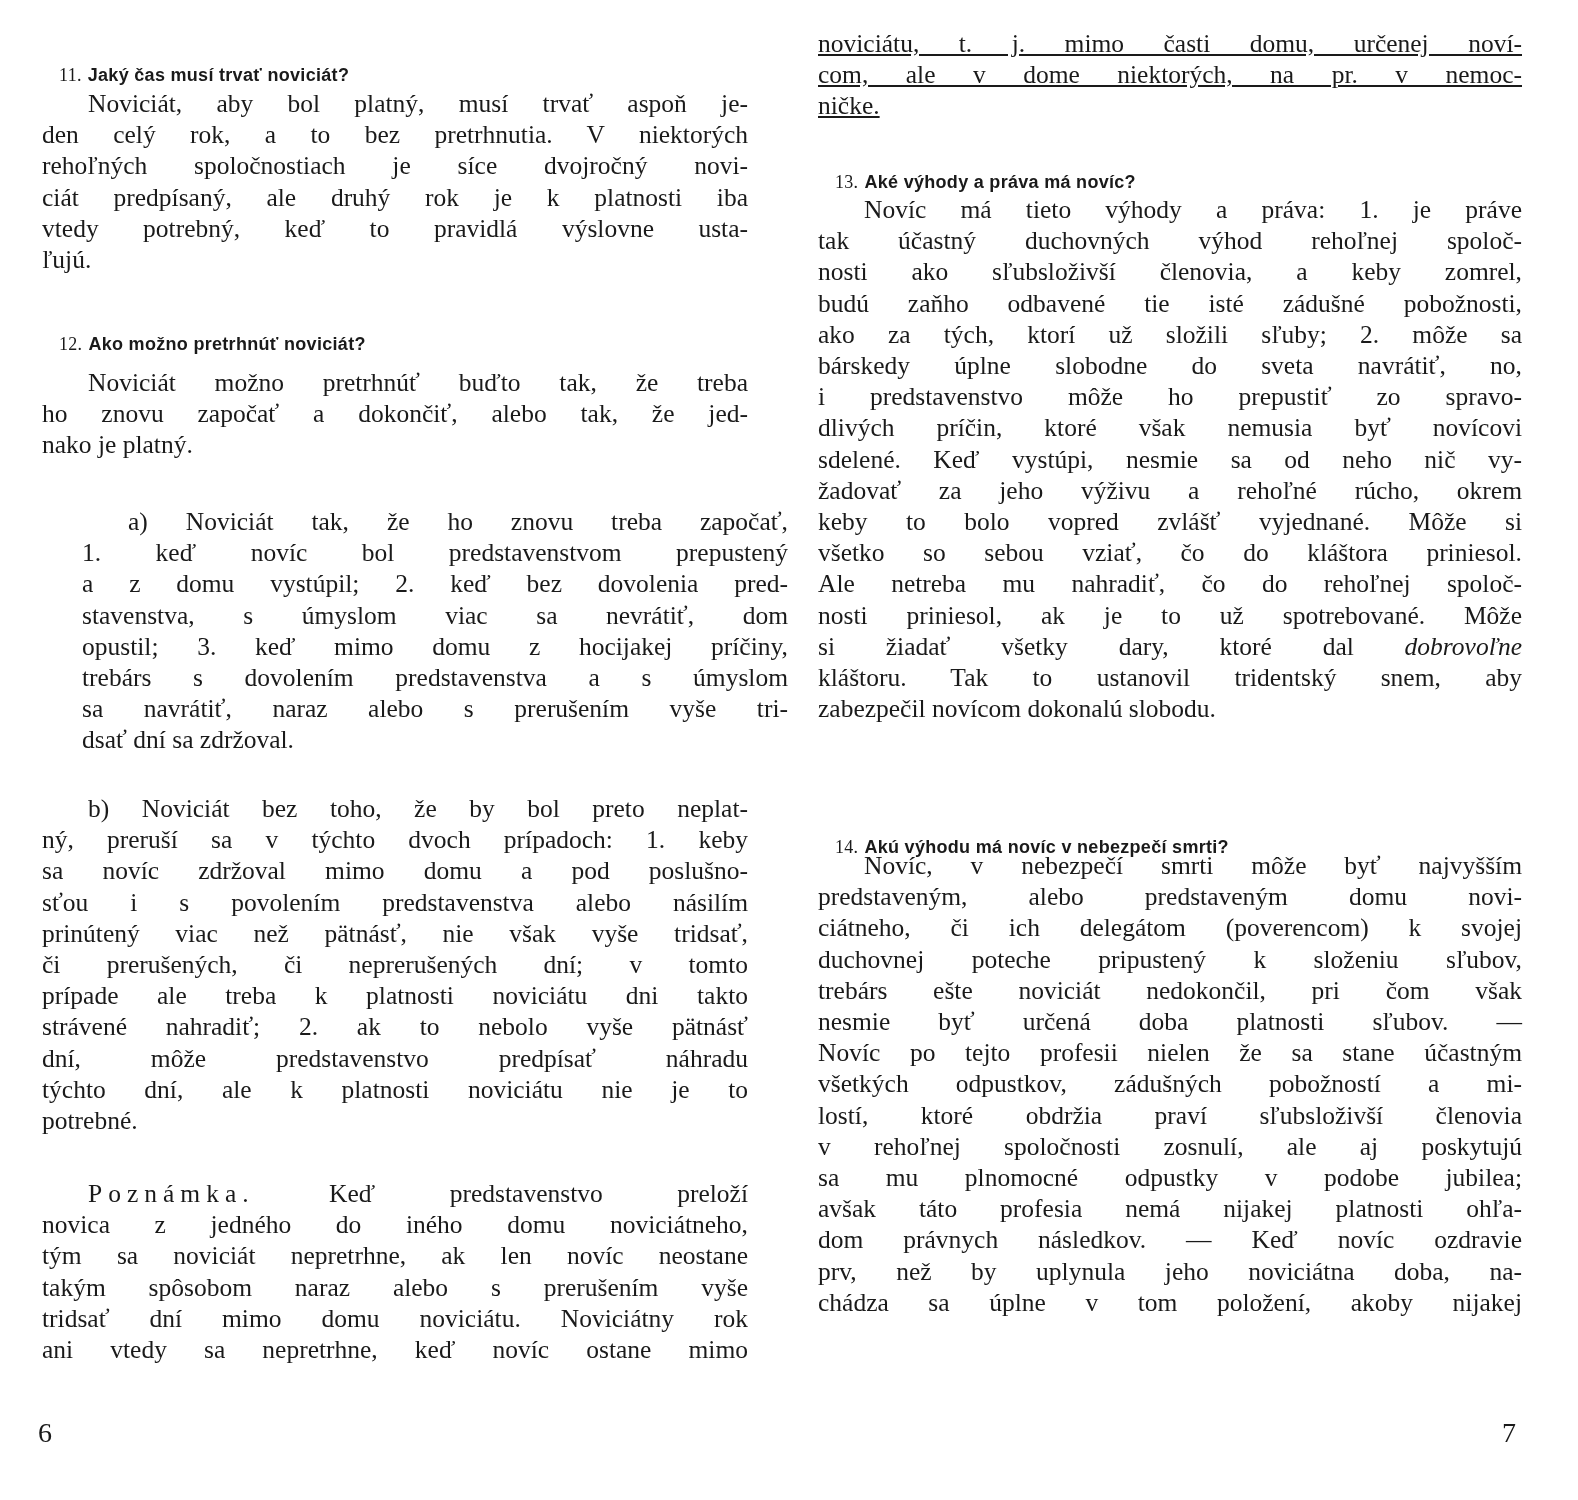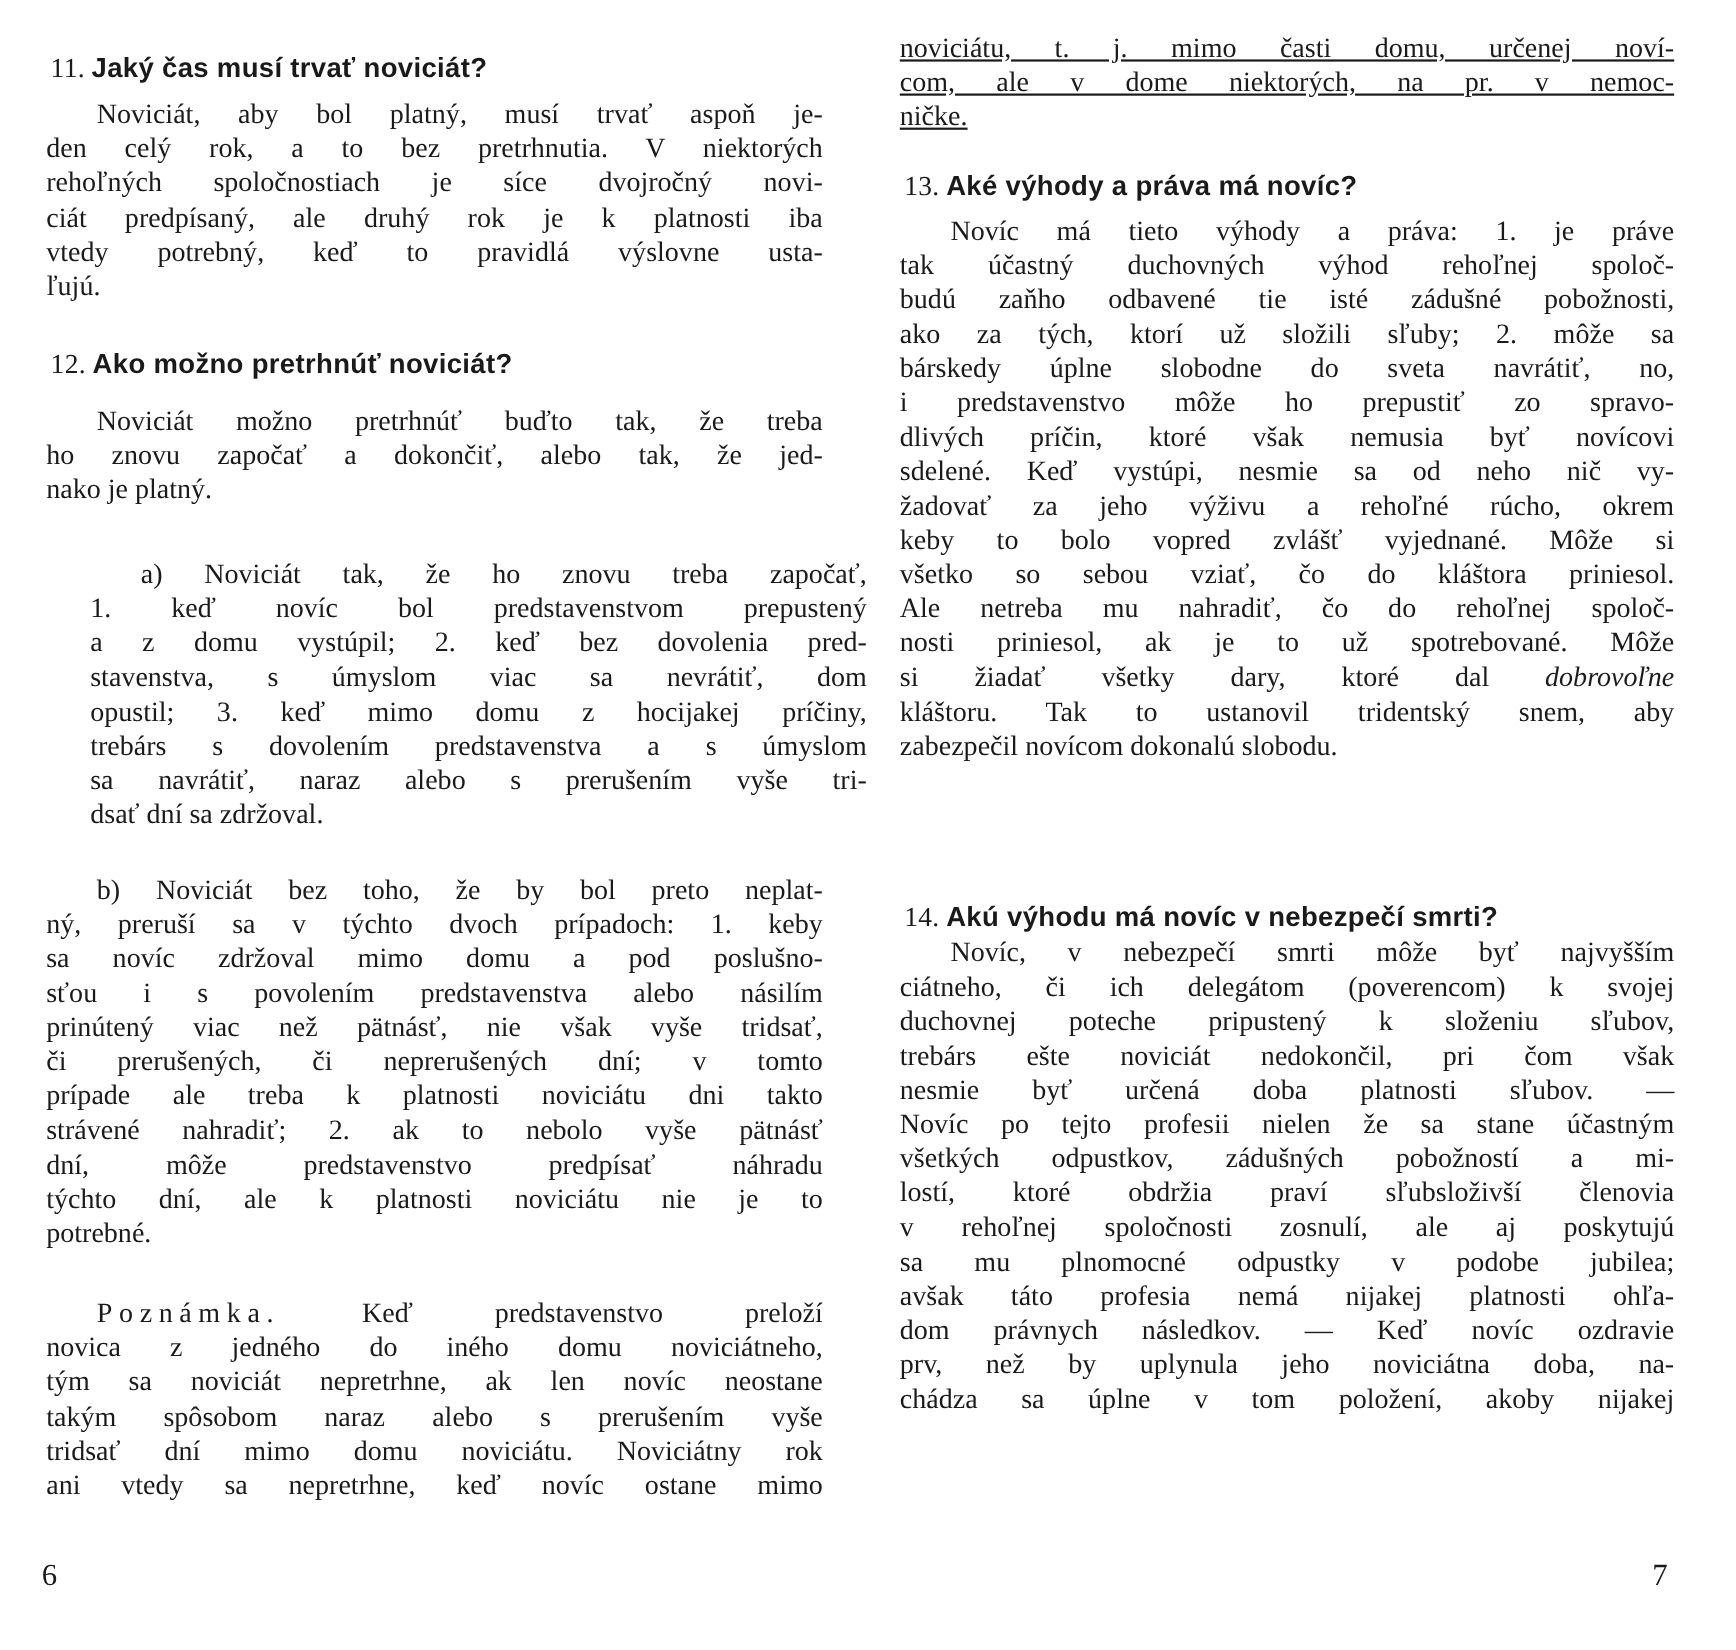--- a/index.html
+++ b/index.html
@@ -19,23 +19,23 @@
       position: absolute;
       top: 0;
       width: 706px;
     }
     .page-left { left: 42px; }
     .page-right { left: 818px; width: 704px; }
 
     .heading {
       font-family: "Liberation Sans", "DejaVu Sans", sans-serif;
       font-weight: bold;
-      font-size: 25px;
+      font-size: 18px;
       line-height: 31px;
-      margin: 4px;
+      margin: 17px;
       letter-spacing: 0.3px;
       white-space: nowrap;
     }
     .heading .num {
       font-family: "Liberation Serif", "DejaVu Serif", serif;
       font-weight: normal;
       font-variant: small-caps;
       margin-right: 6px;
     }
     .para {
@@ -137,20 +137,21 @@
     <span class="line">com, ale v dome niektorých, na pr. v nemoc-</span>
     <span class="line last">ničke.</span>
   </div>
 
   <h2 class="heading" style="position:absolute; top:150px;">
     <span class="num">13.</span><span>Aké výhody a práva má novíc?</span>
   </h2>
   <div class="para" style="position:absolute; top:194px; width:704px;">
     <span class="line indent">Novíc má tieto výhody a práva: 1. je práve</span>
     <span class="line">tak účastný duchovných výhod rehoľnej spoloč-</span>
+    <span class="line">nosti ako sľubsloživší členovia, a keby zomrel,</span>
     <span class="line">budú zaňho odbavené tie isté zádušné pobožnosti,</span>
     <span class="line">ako za tých, ktorí už složili sľuby; 2. môže sa</span>
     <span class="line">bárskedy úplne slobodne do sveta navrátiť, no,</span>
     <span class="line">i predstavenstvo môže ho prepustiť zo spravo-</span>
     <span class="line">dlivých príčin, ktoré však nemusia byť novícovi</span>
     <span class="line">sdelené. Keď vystúpi, nesmie sa od neho nič vy-</span>
     <span class="line">žadovať za jeho výživu a rehoľné rúcho, okrem</span>
     <span class="line">keby to bolo vopred zvlášť vyjednané. Môže si</span>
     <span class="line">všetko so sebou vziať, čo do kláštora priniesol.</span>
     <span class="line">Ale netreba mu nahradiť, čo do rehoľnej spoloč-</span>
@@ -158,20 +159,21 @@
     <span class="line"><span>si žiadať všetky dary, ktoré dal </span><span class="italic">dobrovoľne</span></span>
     <span class="line">kláštoru. Tak to ustanovil tridentský snem, aby</span>
     <span class="line last">zabezpečil novícom dokonalú slobodu.</span>
   </div>
 
   <h2 class="heading" style="position:absolute; top:815px;">
     <span class="num">14.</span><span>Akú výhodu má novíc v nebezpečí smrti?</span>
   </h2>
   <div class="para" style="position:absolute; top:850px; width:704px;">
     <span class="line indent">Novíc, v nebezpečí smrti môže byť najvyšším</span>
+    <span class="line">predstaveným, alebo predstaveným domu novi-</span>
     <span class="line">ciátneho, či ich delegátom (poverencom) k svojej</span>
     <span class="line">duchovnej poteche pripustený k složeniu sľubov,</span>
     <span class="line">trebárs ešte noviciát nedokončil, pri čom však</span>
     <span class="line">nesmie byť určená doba platnosti sľubov. —</span>
     <span class="line">Novíc po tejto profesii nielen že sa stane účastným</span>
     <span class="line">všetkých odpustkov, zádušných pobožností a mi-</span>
     <span class="line">lostí, ktoré obdržia praví sľubsloživší členovia</span>
     <span class="line">v rehoľnej spoločnosti zosnulí, ale aj poskytujú</span>
     <span class="line">sa mu plnomocné odpustky v podobe jubilea;</span>
     <span class="line">avšak táto profesia nemá nijakej platnosti ohľa-</span>

